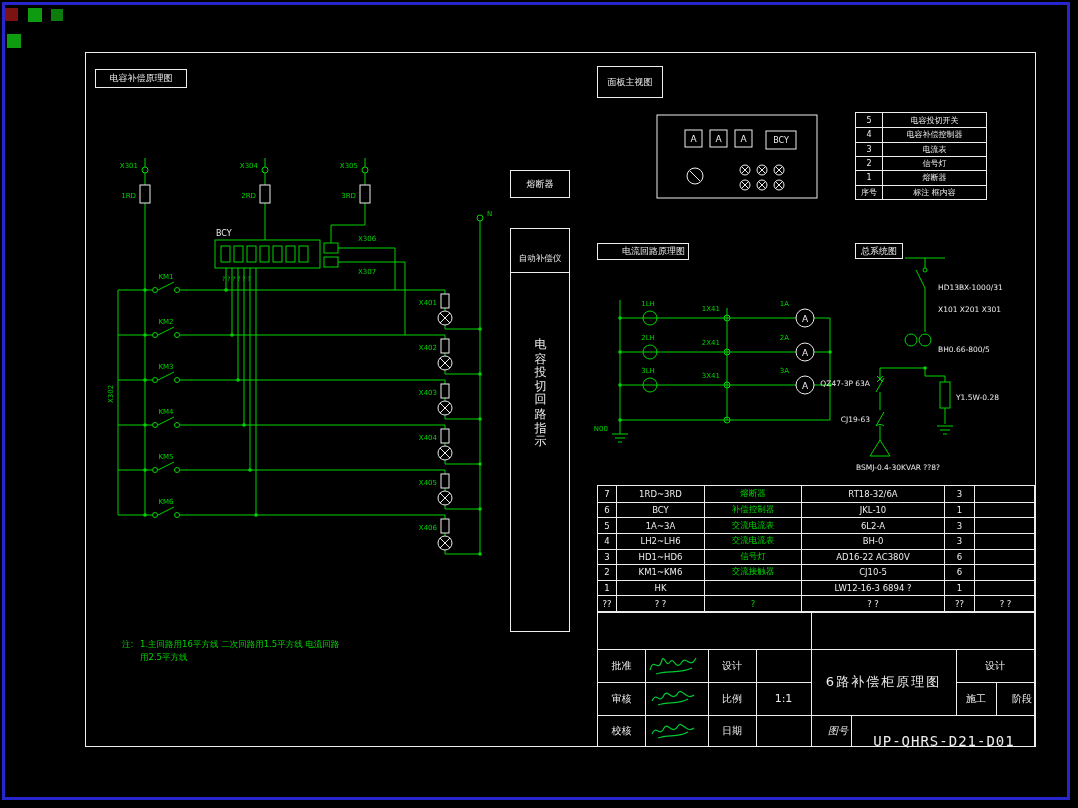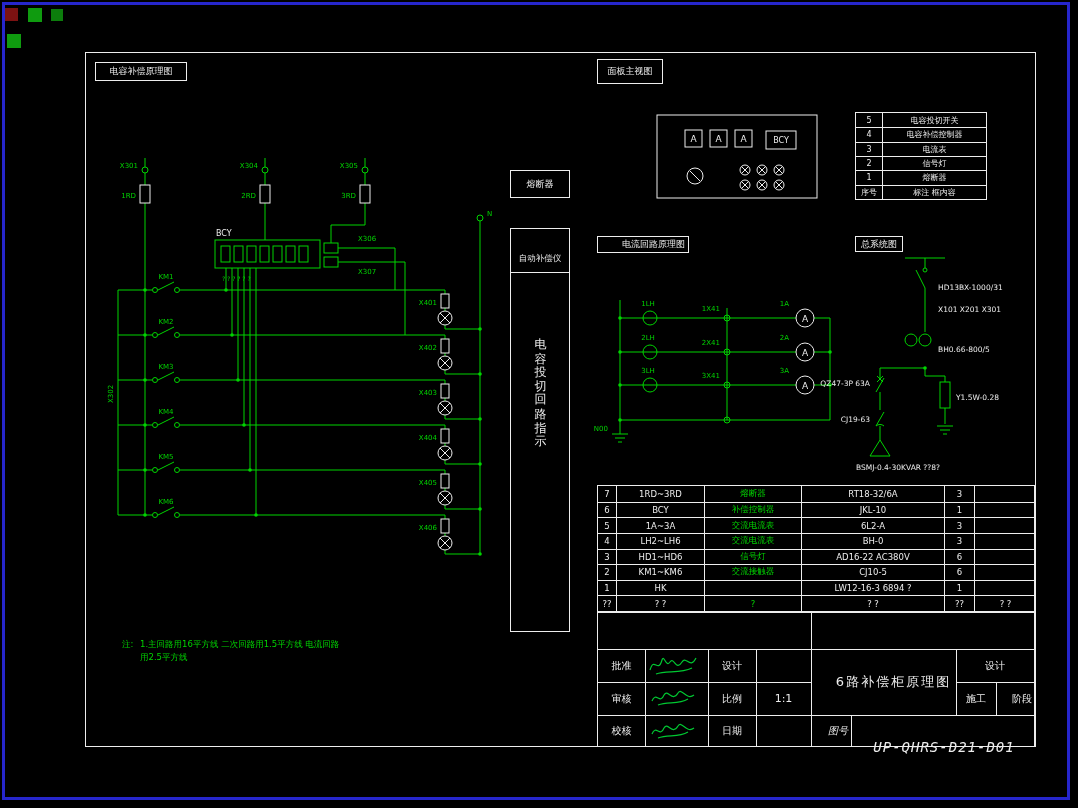--- a/index.html
+++ b/index.html
@@ -13,21 +13,21 @@
   .gl{stroke:#00d400;fill:none;stroke-width:1;}
   .gw{stroke:#ededed;fill:none;stroke-width:1;}
   .gdot{fill:#00d400;stroke:none;}
   .tg{fill:#00d400;font-size:7px;}
   .tg6{fill:#00d400;font-size:6px;}
   .tw{fill:#ededed;font-size:7.5px;}
   .tw8{fill:#ededed;font-size:8px;}
   .tw9{fill:#ededed;font-size:9px;}
   .slabel{position:absolute;border:1px solid #ededed;background:#000;color:#ededed;
           font-size:9px;display:flex;align-items:center;justify-content:center;
-          padding:0 3px;box-sizing:border-box;white-space:nowrap;}
+          padding:0 3px;box-sizing:border-box;white-space:nowrap;margin-top:7px;}
   .ip-box{position:absolute;border:1px solid #ededed;background:#000;box-sizing:border-box;
           color:#ededed;display:flex;flex-direction:column;align-items:center;}
   .ip-head{width:100%;height:28px;display:flex;align-items:center;justify-content:center;
            font-size:8.5px;border-bottom:1px solid #ededed;box-sizing:border-box;flex:none;margin-top:16px;}
   .ip-vert{writing-mode:vertical-lr;text-orientation:upright;font-size:12px;
            letter-spacing:14px;color:#ededed;margin-top:55px;}
   .grid-table{position:absolute;display:grid;background:#000;border:1px solid #ededed;
               box-sizing:border-box;color:#ededed;}
   .grid-table>div{border-left:1px solid #ededed;border-top:1px solid #ededed;
               display:flex;align-items:center;justify-content:center;overflow:hidden;
@@ -41,21 +41,21 @@
   .parts>div:nth-child(-n+6){border-top:none;}
   .parts>div:nth-child(6n+1){border-left:none;}
   .cell-green{color:#00d400;}
   .tblock{position:absolute;left:597px;top:612px;width:438px;height:135px;background:#000;
           border:1px solid #ededed;box-sizing:border-box;color:#ededed;font-size:10px;}
   .hl,.vl{position:absolute;background:#ededed;}
   .hl{height:1px;}
   .vl{width:1px;}
   .tb-lab{position:absolute;display:flex;align-items:center;justify-content:center;
           white-space:nowrap;}
-  .tb-title{font-size:13px;letter-spacing:2px;padding-left:10px;}
+  .tb-title{font-size:13px;letter-spacing:2px;}
   .tb-dwgno{font-size:14px;letter-spacing:1px;font-family:"DejaVu Sans Mono","Liberation Mono",monospace;}
   .sig{position:absolute;}
   .sigpath{stroke:#00c832;fill:none;stroke-width:1.2;}
 </style>
 </head>
 <body>
 
 <div class="stage">
 
   <div class="blue-frame"></div>
@@ -290,21 +290,21 @@
       <text class="tw" x="938" y="312">X101 X201 X301</text>
       <text class="tw" x="938" y="352">BH0.66-800/5</text>
       <text class="tw" x="870" y="386" text-anchor="end">QZ47-3P 63A</text>
       <text class="tw" x="870" y="422" text-anchor="end">CJ19-63</text>
       <text class="tw" x="956" y="400">Y1.5W-0.28</text>
       <text class="tw" x="856" y="470">BSMJ-0.4-30KVAR ??8?</text>
     </g>
   </svg>
 
   <div class="slabel" style="left:95px;top:62px;width:92px;height:19px;">电容补偿原理图</div>
-  <div class="slabel" style="left:597px;top:59px;width:66px;height:25px;">面板主视图</div>
+  <div class="slabel" style="left:597px;top:59px;width:66px;height:32px;">面板主视图</div>
   <div class="slabel" style="left:597px;top:236px;width:92px;height:17px;padding-left:24px;">电流回路原理图</div>
   <div class="slabel" style="left:855px;top:236px;width:48px;height:16px;">总系统图</div>
 
   <div class="ip-box" style="left:510px;top:170px;width:60px;height:28px;justify-content:center;font-size:9px;">
     <span>熔断器</span>
   </div>
   <div class="ip-box" style="left:510px;top:228px;width:60px;height:404px;">
     <div class="ip-head">自动补偿仪</div>
     <div class="ip-vert">电容投切回路指示</div>
   </div>
@@ -393,21 +393,21 @@
     <div class="tb-lab" style="left:0;top:102px;width:47px;height:31px;">校核</div>
     <div class="tb-lab" style="left:110px;top:36px;width:48px;height:33px;">设计</div>
     <div class="tb-lab" style="left:110px;top:69px;width:48px;height:33px;">比例</div>
     <div class="tb-lab" style="left:110px;top:102px;width:48px;height:31px;">日期</div>
     <div class="tb-lab" style="left:158px;top:69px;width:55px;height:33px;font-size:11px;">1:1</div>
     <div class="tb-lab tb-title" style="left:213px;top:36px;width:145px;height:66px;">6路补偿柜原理图</div>
     <div class="tb-lab" style="left:358px;top:36px;width:78px;height:33px;">设计</div>
     <div class="tb-lab" style="left:358px;top:69px;width:40px;height:33px;">施工</div>
     <div class="tb-lab" style="left:398px;top:69px;width:38px;height:33px;padding-left:7px;">阶段</div>
     <div class="tb-lab" style="left:220px;top:102px;width:40px;height:31px;font-style:italic;">图号</div>
-    <div class="tb-lab tb-dwgno" style="left:253px;top:118px;width:186px;height:31px;font-style:italic;">UP-QHRS-D21-D01</div>
+    <div class="tb-lab tb-dwgno" style="left:253px;top:112px;width:186px;height:31px;">UP-QHRS-D21-D01</div>
 
     <svg class="sig" style="left:48px;top:37px;" width="61" height="31" viewBox="0 0 61 31">
       <path class="sigpath" d="M4,20 C8,6 12,24 16,10 C18,4 20,18 24,12 C28,6 30,22 36,12 C40,5 44,20 50,8"></path>
       <path class="sigpath" d="M10,24 C20,20 34,24 46,18"></path>
     </svg>
     <svg class="sig" style="left:48px;top:70px;" width="61" height="31" viewBox="0 0 61 31">
       <path class="sigpath" d="M6,18 C10,8 14,22 18,12 C22,5 26,20 32,10 C36,4 40,18 48,12"></path>
       <path class="sigpath" d="M12,22 C22,18 32,22 42,16"></path>
     </svg>
     <svg class="sig" style="left:48px;top:103px;" width="61" height="29" viewBox="0 0 61 29">

